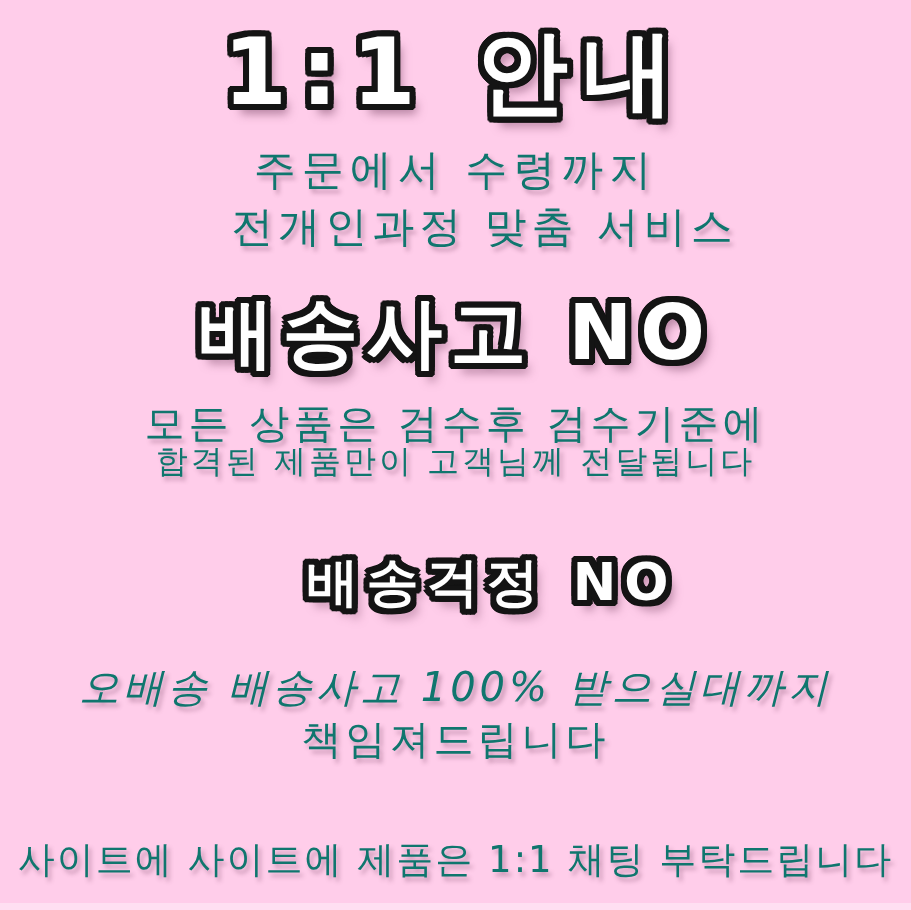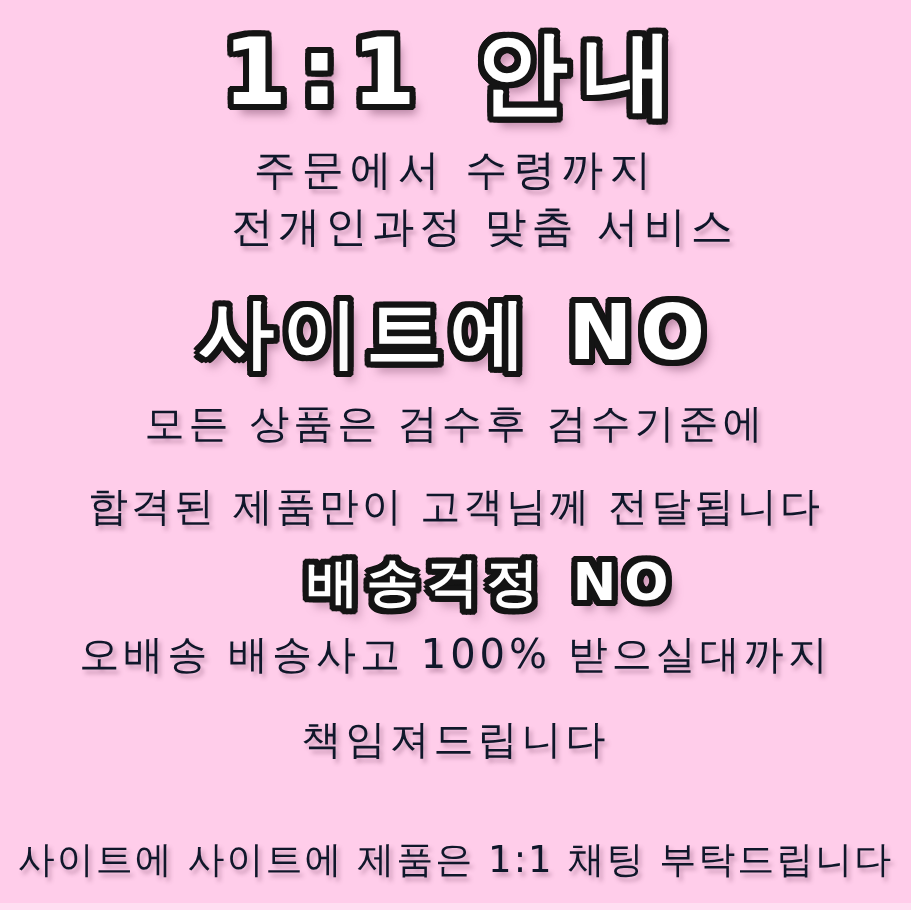--- a/index.html
+++ b/index.html
@@ -39,29 +39,29 @@
   .title-text {
     top: 22px;
     font-size: 92px;
     letter-spacing: 14px;
     line-height: 1.1;
   }
   .heading-1 { top: 283px; font-size: 76px; letter-spacing: 8px; }
   .heading-2 { top: 548px; font-size: 52px; letter-spacing: 8px; padding-left: 36px; }
   
   .hand {
-    color: #0f172a;
+    color: #0f766e;
     font-weight: 500;
     text-shadow: 3px 4px 4px rgba(130, 80, 110, 0.45);
   }
   .intro-1  { top: 142px; font-size: 42px; letter-spacing: 6px; }
   .intro-2  { top: 199px; font-size: 42px; letter-spacing: 5px; margin-left: 29px; }
   .body-1a  { top: 396px; font-size: 40px; letter-spacing: 4px; }
-  .body-1b  { top: 479px; font-size: 40px; letter-spacing: 3px; }
-  .body-2a  { top: 627px; font-size: 40px; letter-spacing: 4px; }
+  .body-1b  { top: 440px; font-size: 32px; letter-spacing: 3px; }
+  .body-2a  { top: 660px; font-size: 40px; letter-spacing: 4px; font-style: italic; }
   .body-2b  { top: 712px; font-size: 40px; letter-spacing: 4px; }
   .footer-line { top: 835px; font-size: 37px; letter-spacing: 2px; }
   
   .bottom-strip {
     position: absolute;
     left: 0;
     bottom: 0;
     width: 911px;
     height: 7px;
     background: #ffdff2;
@@ -71,21 +71,21 @@
 <body>
 
 <div id="canvas">
 
   <div class="center-line bubble title-text">1:1 안내</div>
 
   <div class="center-line hand intro-1">주문에서 수령까지</div>
 
   <div class="center-line hand intro-2">전개인과정 맞춤 서비스</div>
 
-  <div class="center-line bubble heading-1">사이트에 NO</div>
+  <div class="center-line bubble heading-1">배송사고 NO</div>
 
   <div class="center-line hand body-1a">모든 상품은 검수후 검수기준에</div>
 
   <div class="center-line hand body-1b">합격된 제품만이 고객님께 전달됩니다</div>
 
   <div class="center-line bubble heading-2">배송걱정 NO</div>
 
   <div class="center-line hand body-2a">오배송 배송사고 100% 받으실대까지</div>
 
   <div class="center-line hand body-2b">책임져드립니다</div>

